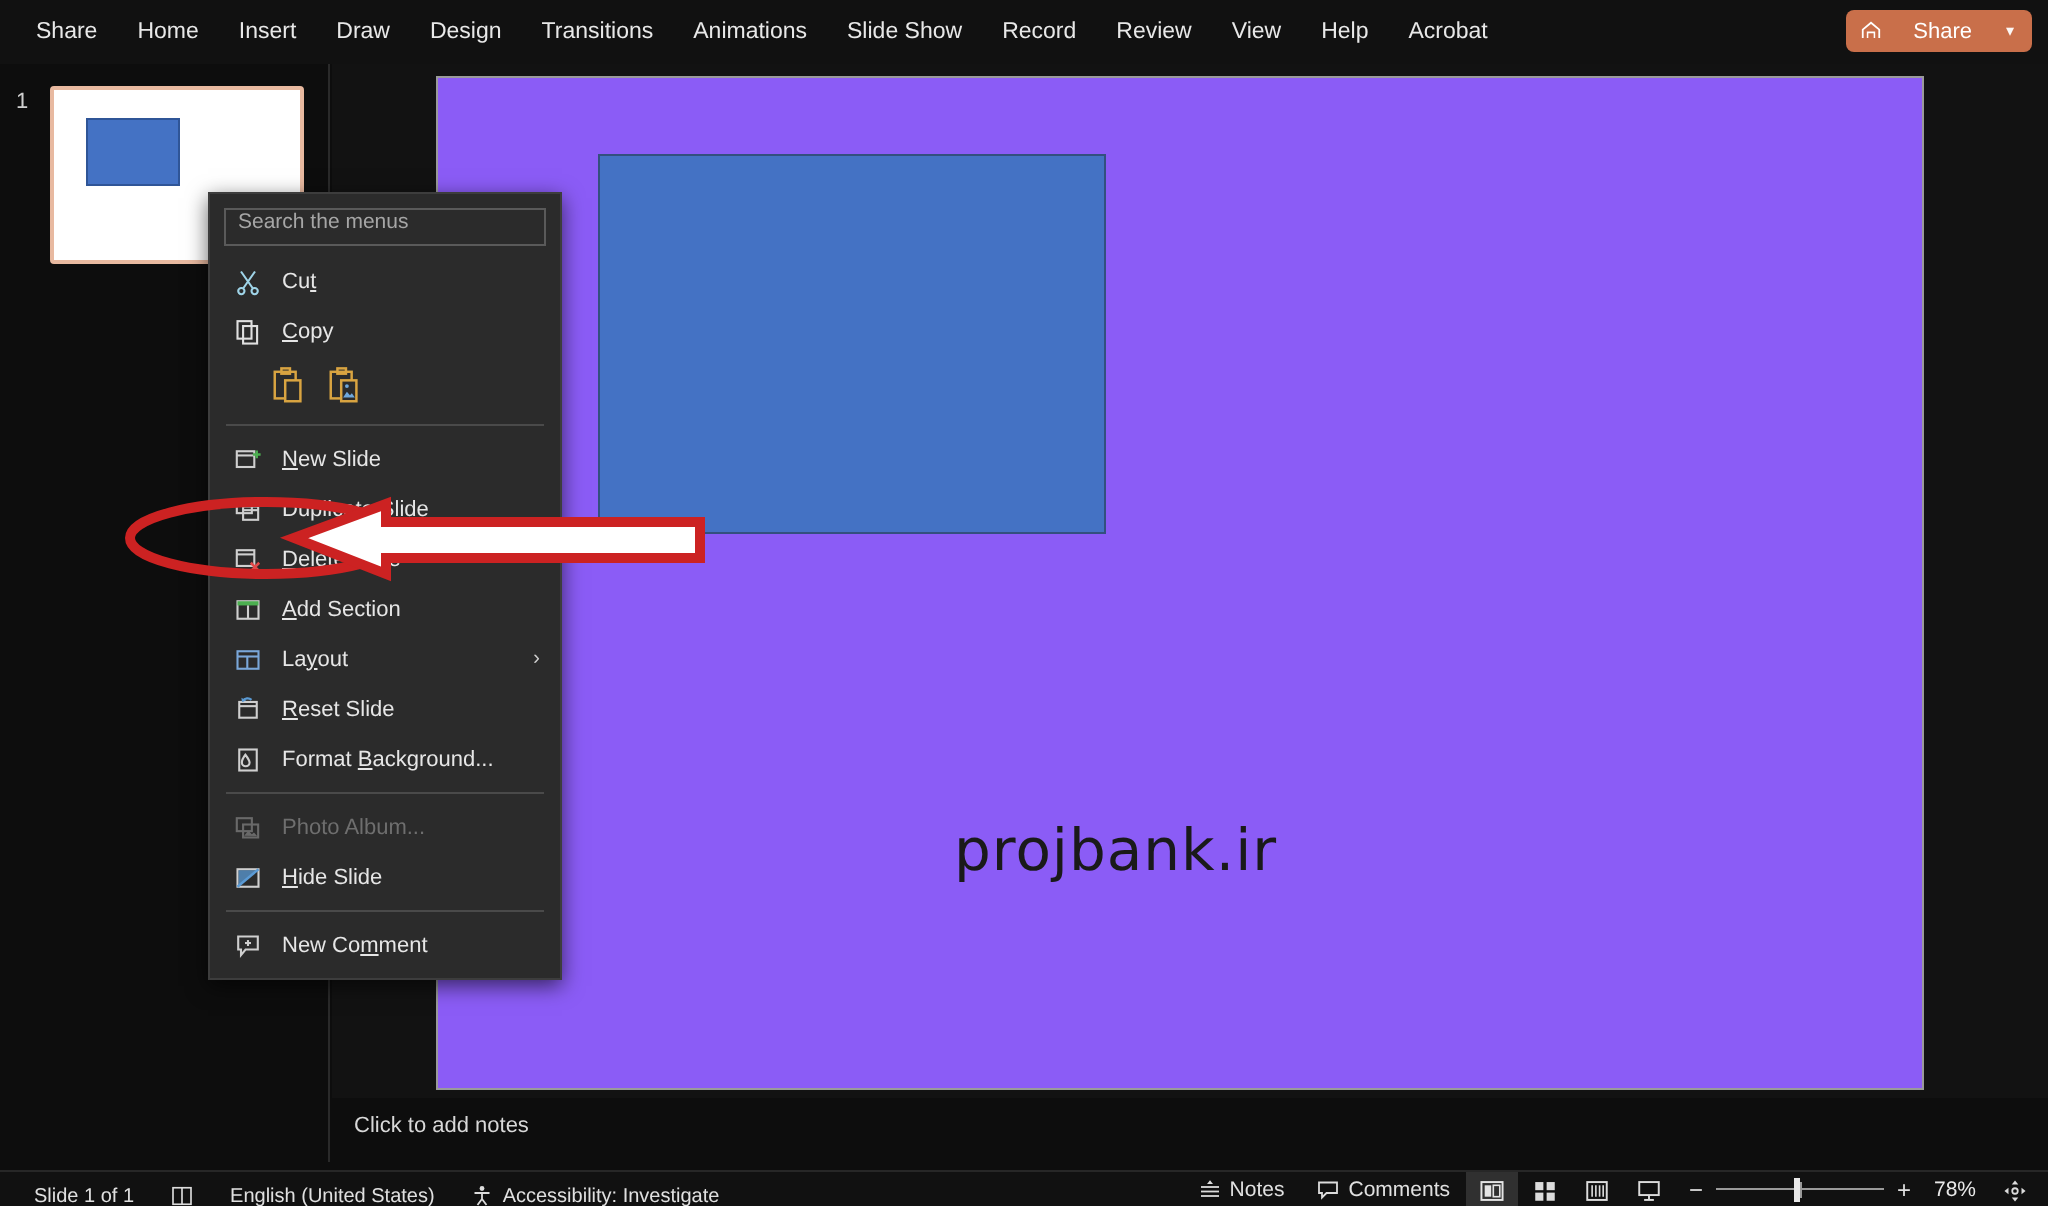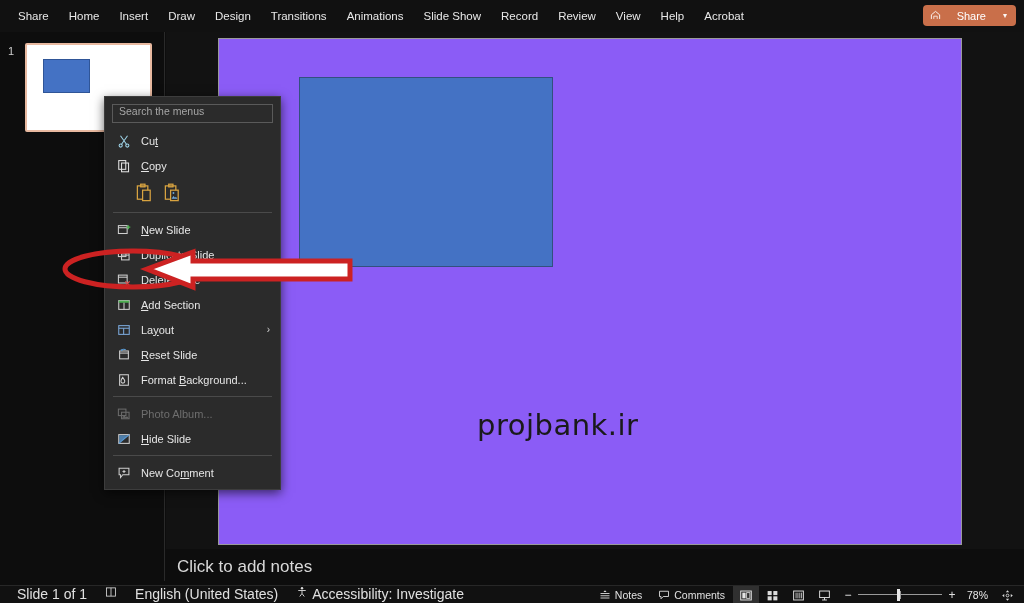--- a/index.html
+++ b/index.html
@@ -70,32 +70,32 @@
     font-family: "DejaVu Sans", sans-serif; white-space: nowrap;
   }
 
   
   .notes-pane {
     position: absolute; left: 166px; top: 549px; width: 858px; height: 32px;
     background: #0d0d0d;
   }
   .notes-text {
     position: absolute; left: 11px; top: 8px;
-    color: #d8d8d8; font-size: 17px;
+    color: #d8d8d8; font-size: 11px;
   }
 
   
   .statusbar {
     position: absolute; left: 0; top: 585px; width: 1024px; height: 18px;
     background: #111111; border-top: 1px solid #272727;
     display: flex; align-items: center;
   }
   .sb-left { display: flex; align-items: center; padding-left: 8px; gap: 0; }
   .sb-item {
-    color: #e0e0e0; font-size: 14px; display: flex; align-items: flex-start;
+    color: #e0e0e0; font-size: 10px; display: flex; align-items: flex-end;
     gap: 4px; padding: 0 9px; height: 18px; white-space: nowrap; cursor: default;
   }
   .sb-right {
     position: absolute; right: 4px; top: 0; height: 18px;
     display: flex; align-items: center;
   }
   .sb-btn {
     color: #e0e0e0; font-size: 10.5px; display: flex; align-items: center;
     gap: 4px; padding: 0 8px; height: 18px; cursor: default;
   }

